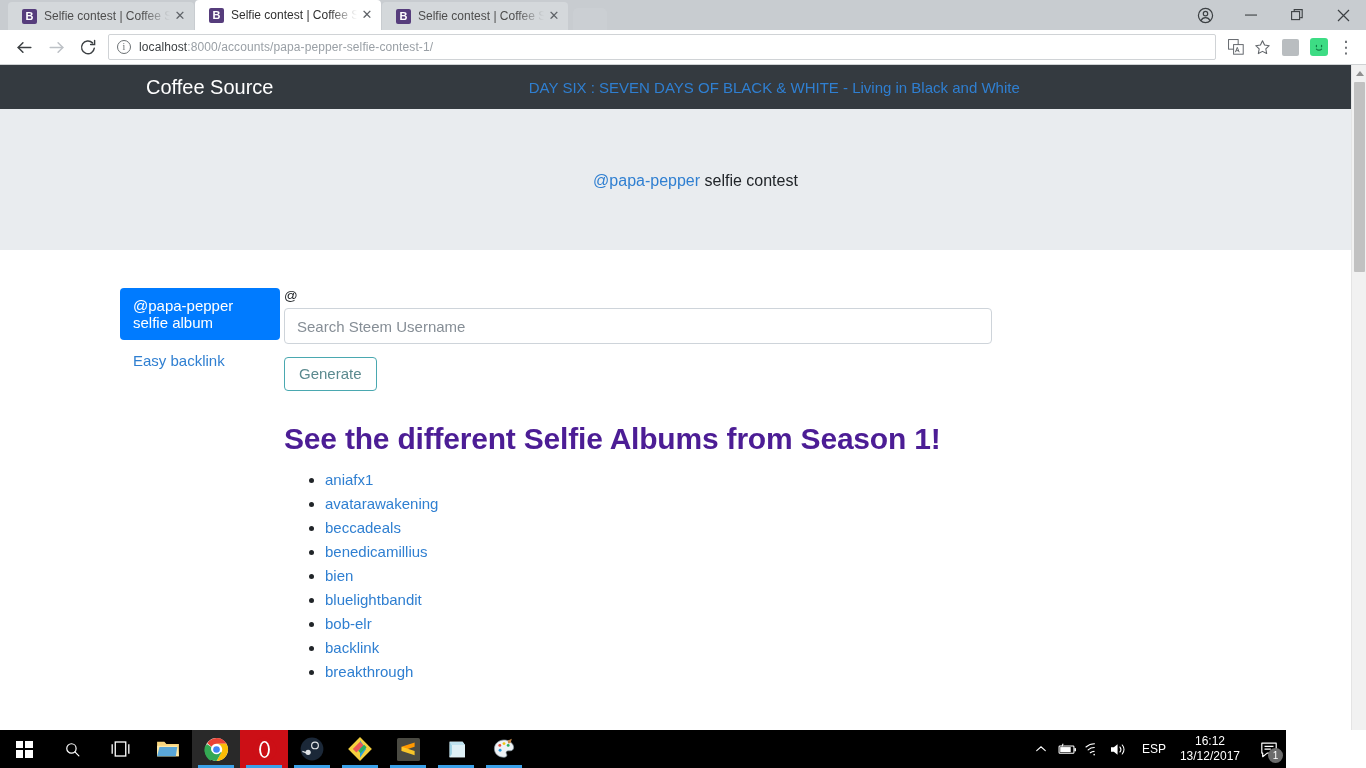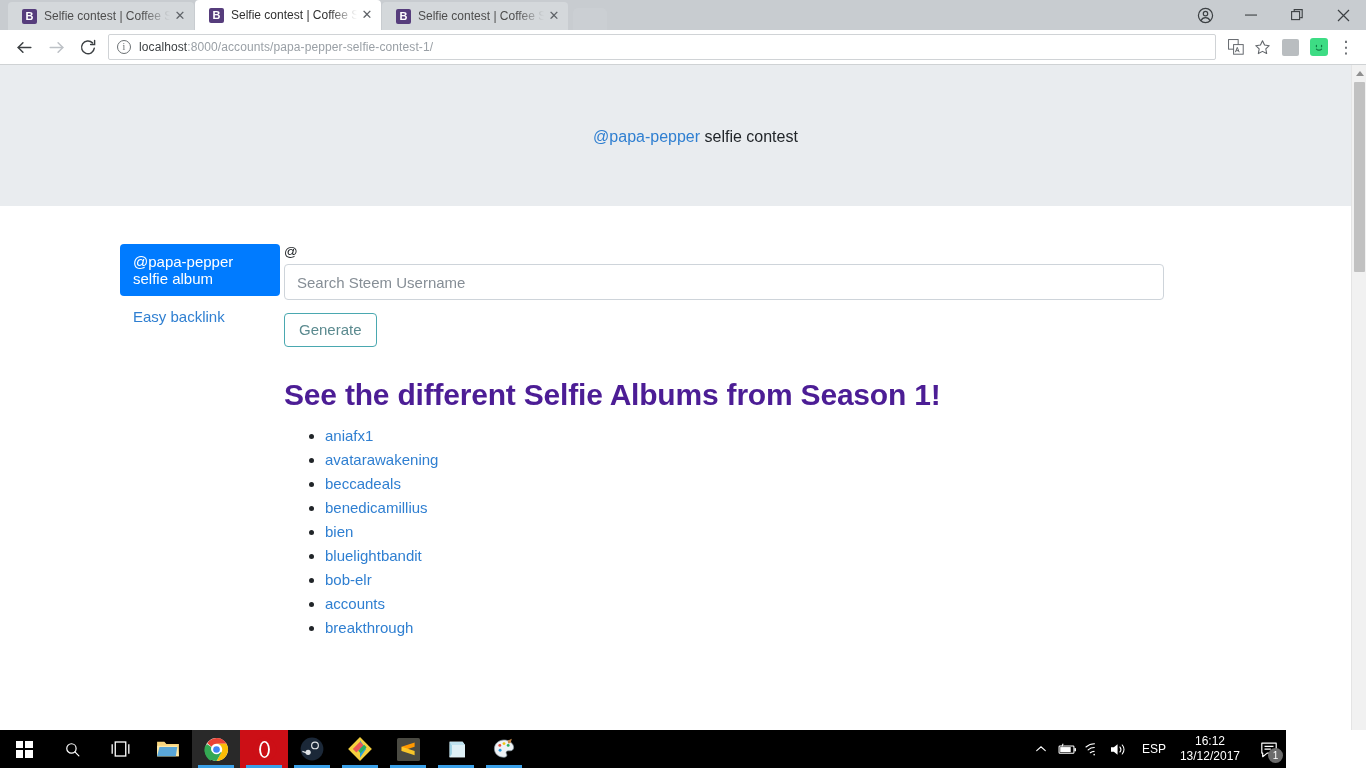--- a/index.html
+++ b/index.html
@@ -275,21 +275,21 @@
   }
 
   #at-label {
     font-size: 13.5px;
     color: #212529;
     margin-bottom: 5px;
     display: block;
   }
   #username-input {
     display: block;
-    width: 880px;
+    width: 708px;
     height: 36px;
     border: 1px solid #ced4da;
     border-radius: 4px;
     padding: 6px 12px;
     font-size: 15px;
     color: #495057;
     font-family: "Liberation Sans", sans-serif;
     background: #fff;
     outline: none;
   }
@@ -549,20 +549,26 @@
           <path d="M4 5v1.6M10 5v1.6M4 9.5c1.6 1.6 4.4 1.6 6 0"></path>
         </svg>
       </div>
     </div>
     <div class="omni-icon" style="font-size:17px;">⋮</div>
   </div>
 
   <div id="page-viewport">
     <div id="page-scroll-area">
 
+      <div id="site-navbar">
+        <span id="site-brand">Coffee Source</span>
+        <div id="navbar-links">
+          <a id="navbar-feature-link" href="#">DAY SIX : SEVEN DAYS OF BLACK &amp; WHITE - Living in Black and White</a>
+        </div>
+      </div>
 
       <div id="jumbotron">
         <p id="jumbo-subtitle"><a href="#">@papa-pepper</a><span> selfie contest</span></p>
       </div>
 
       <div id="content-row">
 
         <div id="sidebar-col">
           <a class="nav-pill active" href="#">@papa-pepper selfie album</a>
           <a class="nav-pill" href="#">Easy backlink</a>
@@ -576,21 +582,21 @@
           <h2 id="albums-heading">See the different Selfie Albums from Season 1!</h2>
 
           <ul id="albums-list">
             <li><a href="#">aniafx1</a></li>
             <li><a href="#">avatarawakening</a></li>
             <li><a href="#">beccadeals</a></li>
             <li><a href="#">benedicamillius</a></li>
             <li><a href="#">bien</a></li>
             <li><a href="#">bluelightbandit</a></li>
             <li><a href="#">bob-elr</a></li>
-            <li><a href="#">accounts</a></li>
+            <li><a href="#">backlink</a></li>
             <li><a href="#">breakthrough</a></li>
 
           </ul>
         </div>
       </div>
     </div>
 
     <div id="page-scrollbar">
       <div id="scroll-up-arrow">
           <div class="sb-tri up"></div>

